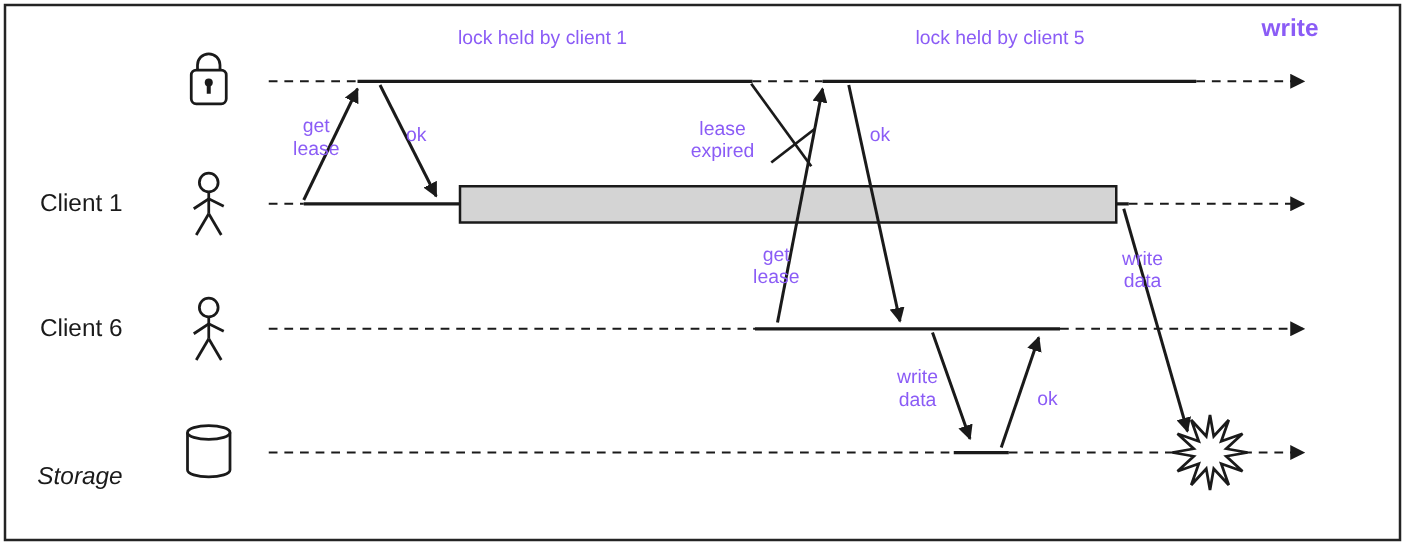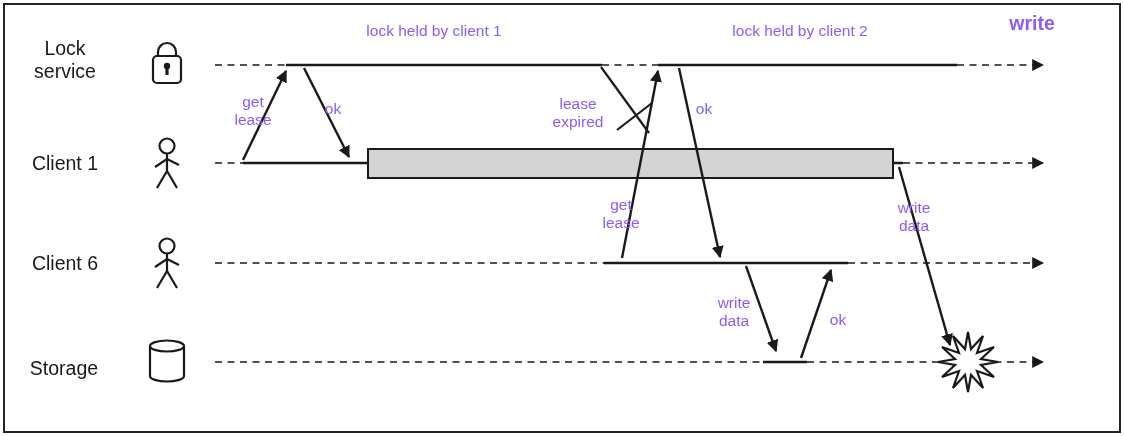--- a/index.html
+++ b/index.html
@@ -113,30 +113,28 @@
     </g>
 
     <g stroke="#1a1a1a" stroke-width="2.2" fill="none">
       <path d="M 150 346 v 30 a 17 5.5 0 0 0 34 0 v -30"></path>
       <ellipse cx="167" cy="346" rx="17" ry="5.5"></ellipse>
     </g>
 
     <polygon fill="#ffffff" stroke="#1a1a1a" stroke-width="2.2" stroke-linejoin="miter" points="998,362 981,365 994,377 977,371 983,388 971,375 968,392 965,375 953,388 959,371 942,377 955,365 938,362 955,359 942,347 959,353 953,336 965,349 968,332 971,349 983,336 977,353 994,347 981,359"></polygon>
   </svg>
 
-  <div class="lbl lane-lbl" style="left:65px; top:60px;">Lock
-service</div>
   <div class="lbl lane-lbl" style="left:65px; top:163px;">Client 1</div>
   <div class="lbl lane-lbl" style="left:65px; top:263px;">Client 6</div>
-  <div class="lbl lane-lbl" style="left:64px; top:368px;">Storage</div>
+  <div class="lbl lane-lbl" style="left:64px; top:382px;font-style:italic;">Storage</div>
 
   <div class="lbl time-lbl" style="left:1032px; top:23px;">write</div>
 
   <div class="lbl" style="left:434px; top:31px;">lock held by client 1</div>
-  <div class="lbl" style="left:800px; top:31px;">lock held by client 2</div>
+  <div class="lbl" style="left:800px; top:31px;">lock held by client 5</div>
 
   <div class="lbl" style="left:253px; top:111px;">get
 lease</div>
   <div class="lbl" style="left:333px; top:109px;">ok</div>
 
   <div class="lbl" style="left:578px; top:113px;">lease
 expired</div>
 
   <div class="lbl" style="left:621px; top:214px;">get
 lease</div>

